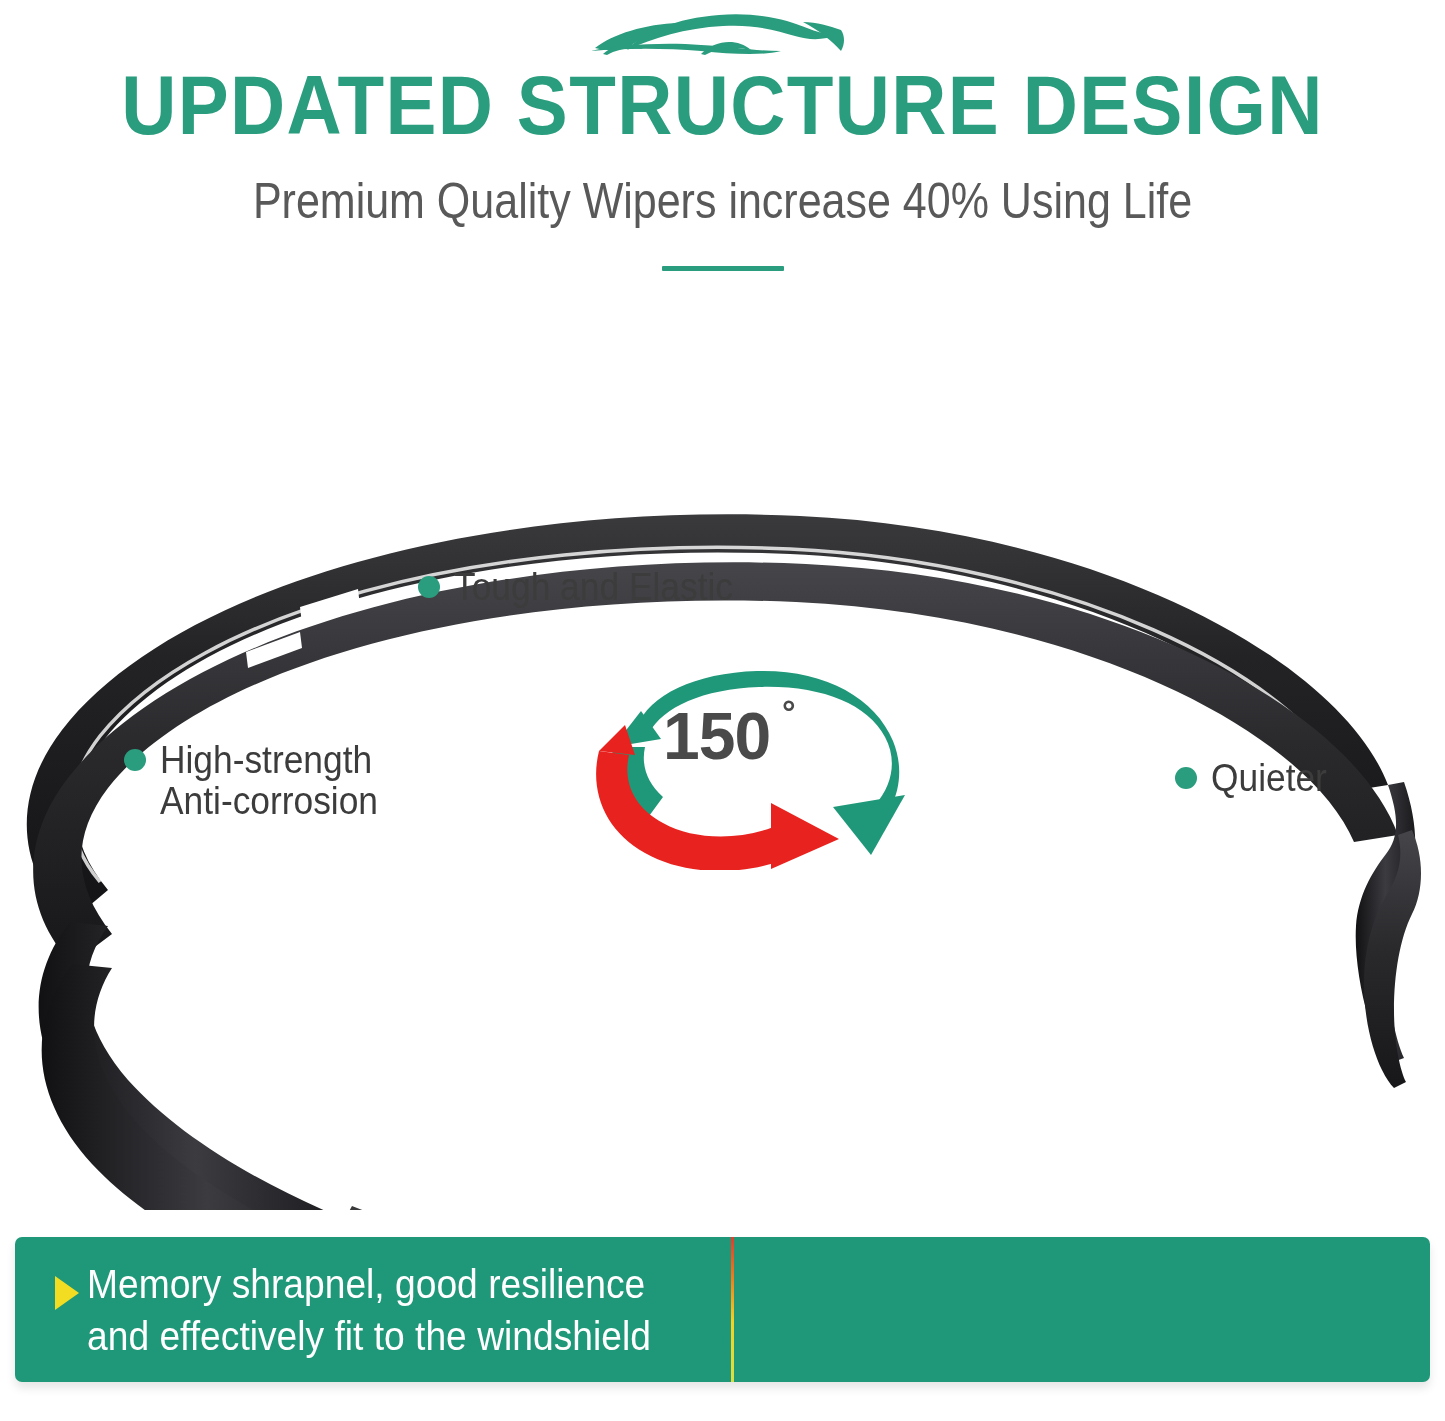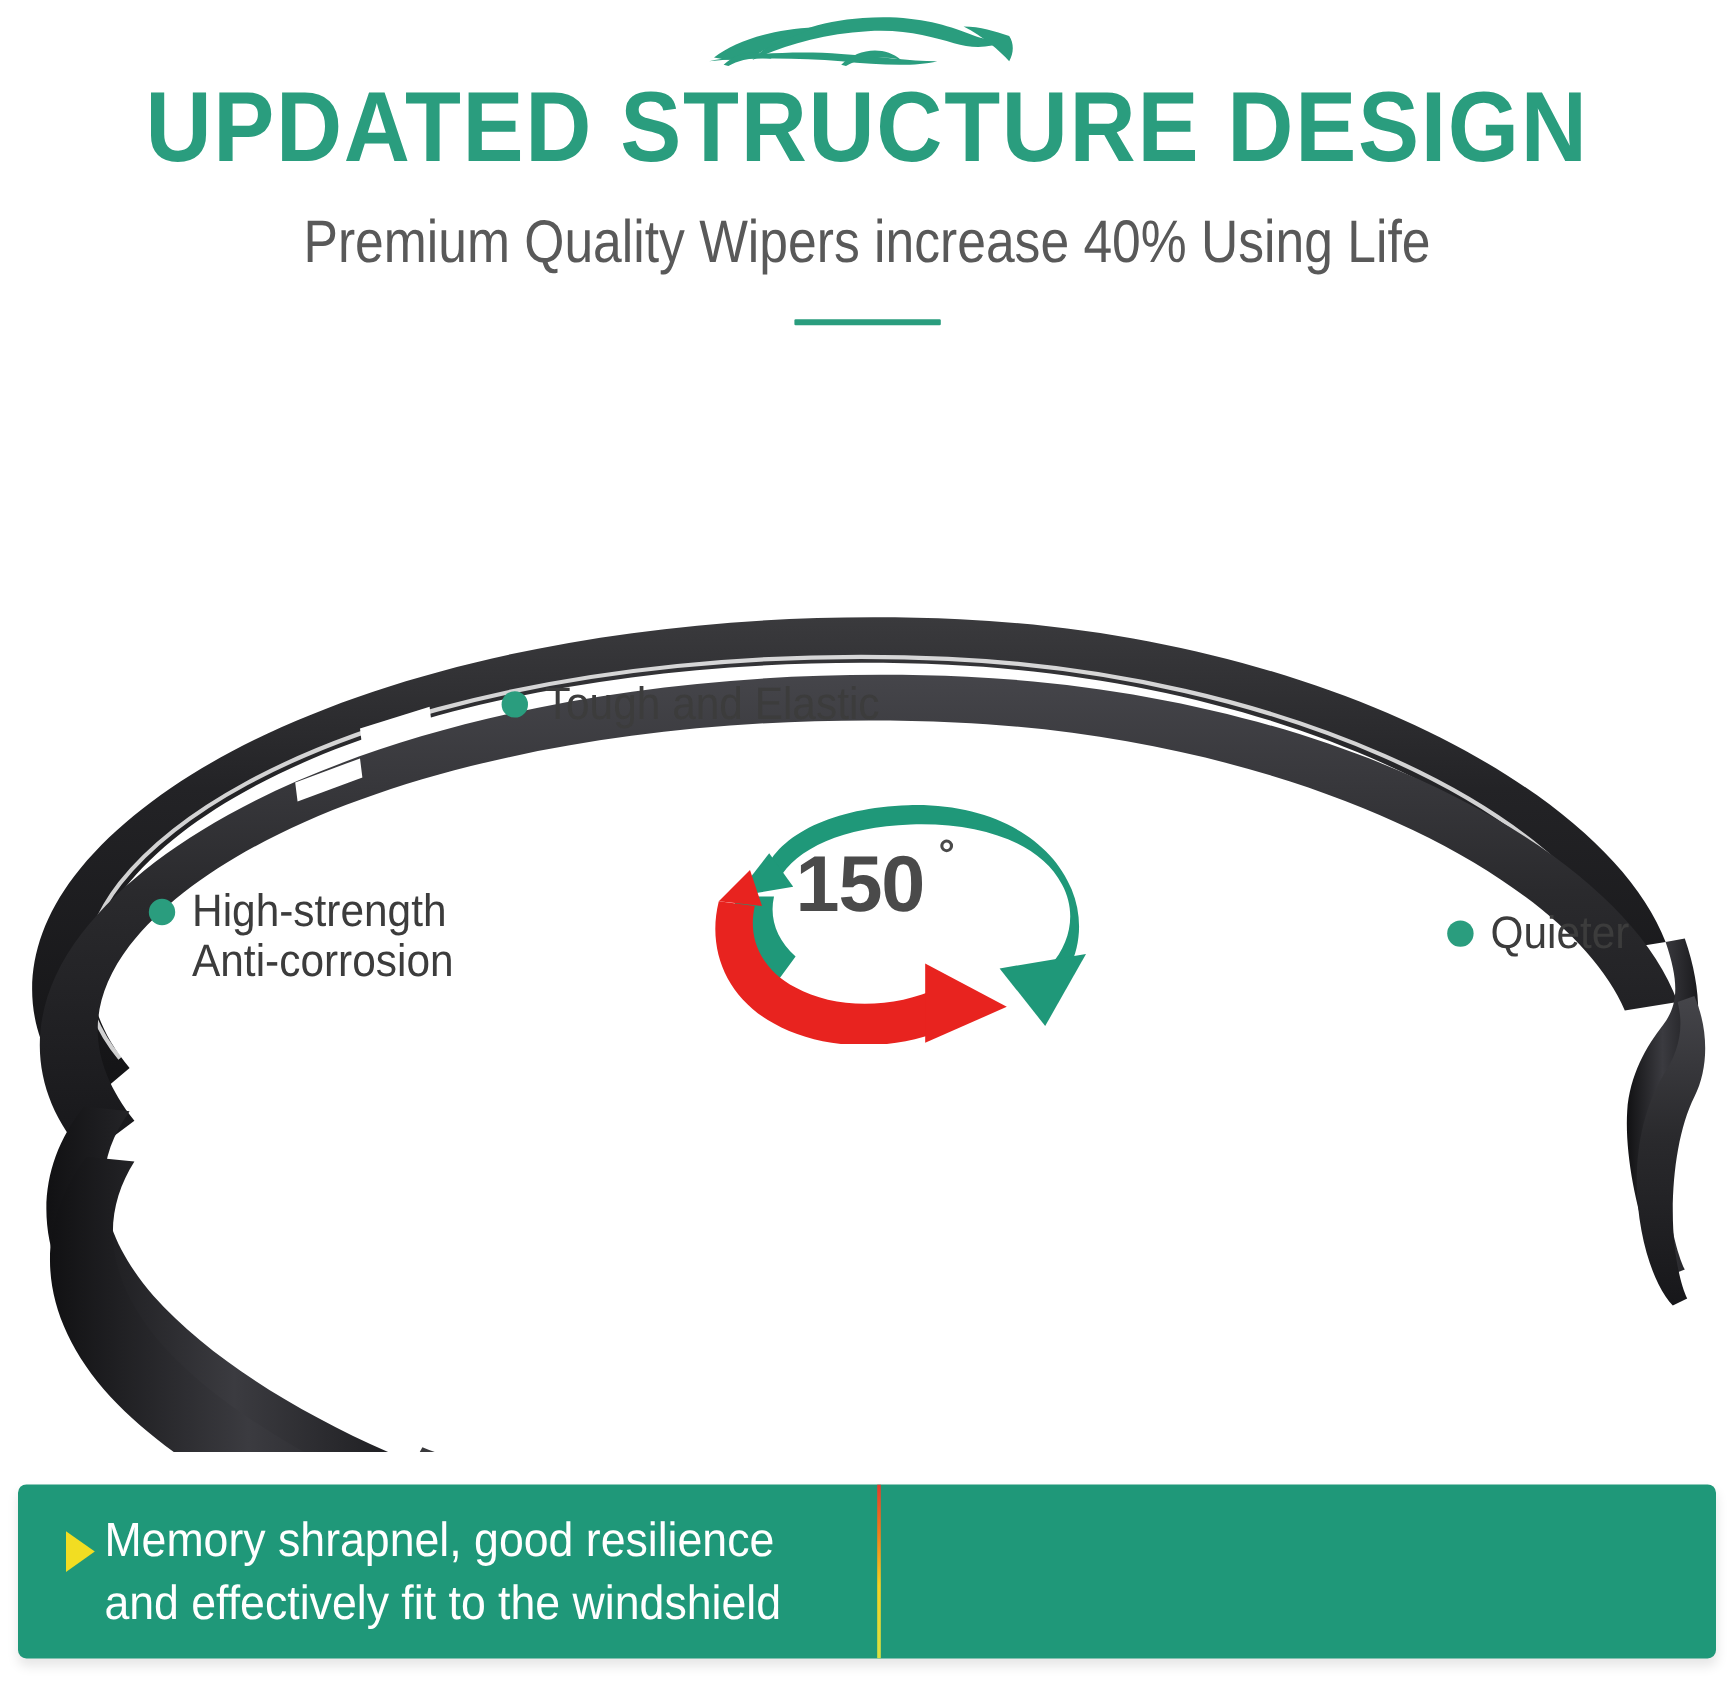--- a/index.html
+++ b/index.html
@@ -109,21 +109,21 @@
     line-height: 41px;
     color: #3c3c3c;
     transform: scaleX(0.93);
     transform-origin: left top;
   }
   .feat-text span { display: block; }
 
   #feat-tough     { top: 567px; left: 418px; }
   #feat-anti-ox   { top: 567px; left: 866px; }
   #feat-highstr   { top: 740px; left: 124px; }
-  #feat-quieter   { top: 758px; left: 1206px; }
+  #feat-quieter   { top: 758px; left: 1175px; }
 
   
   .badge360 {
     position: absolute;
     top: 655px;
     left: 575px;
     width: 345px;
     height: 215px;
   }
   .badge360 svg { display: block; }

